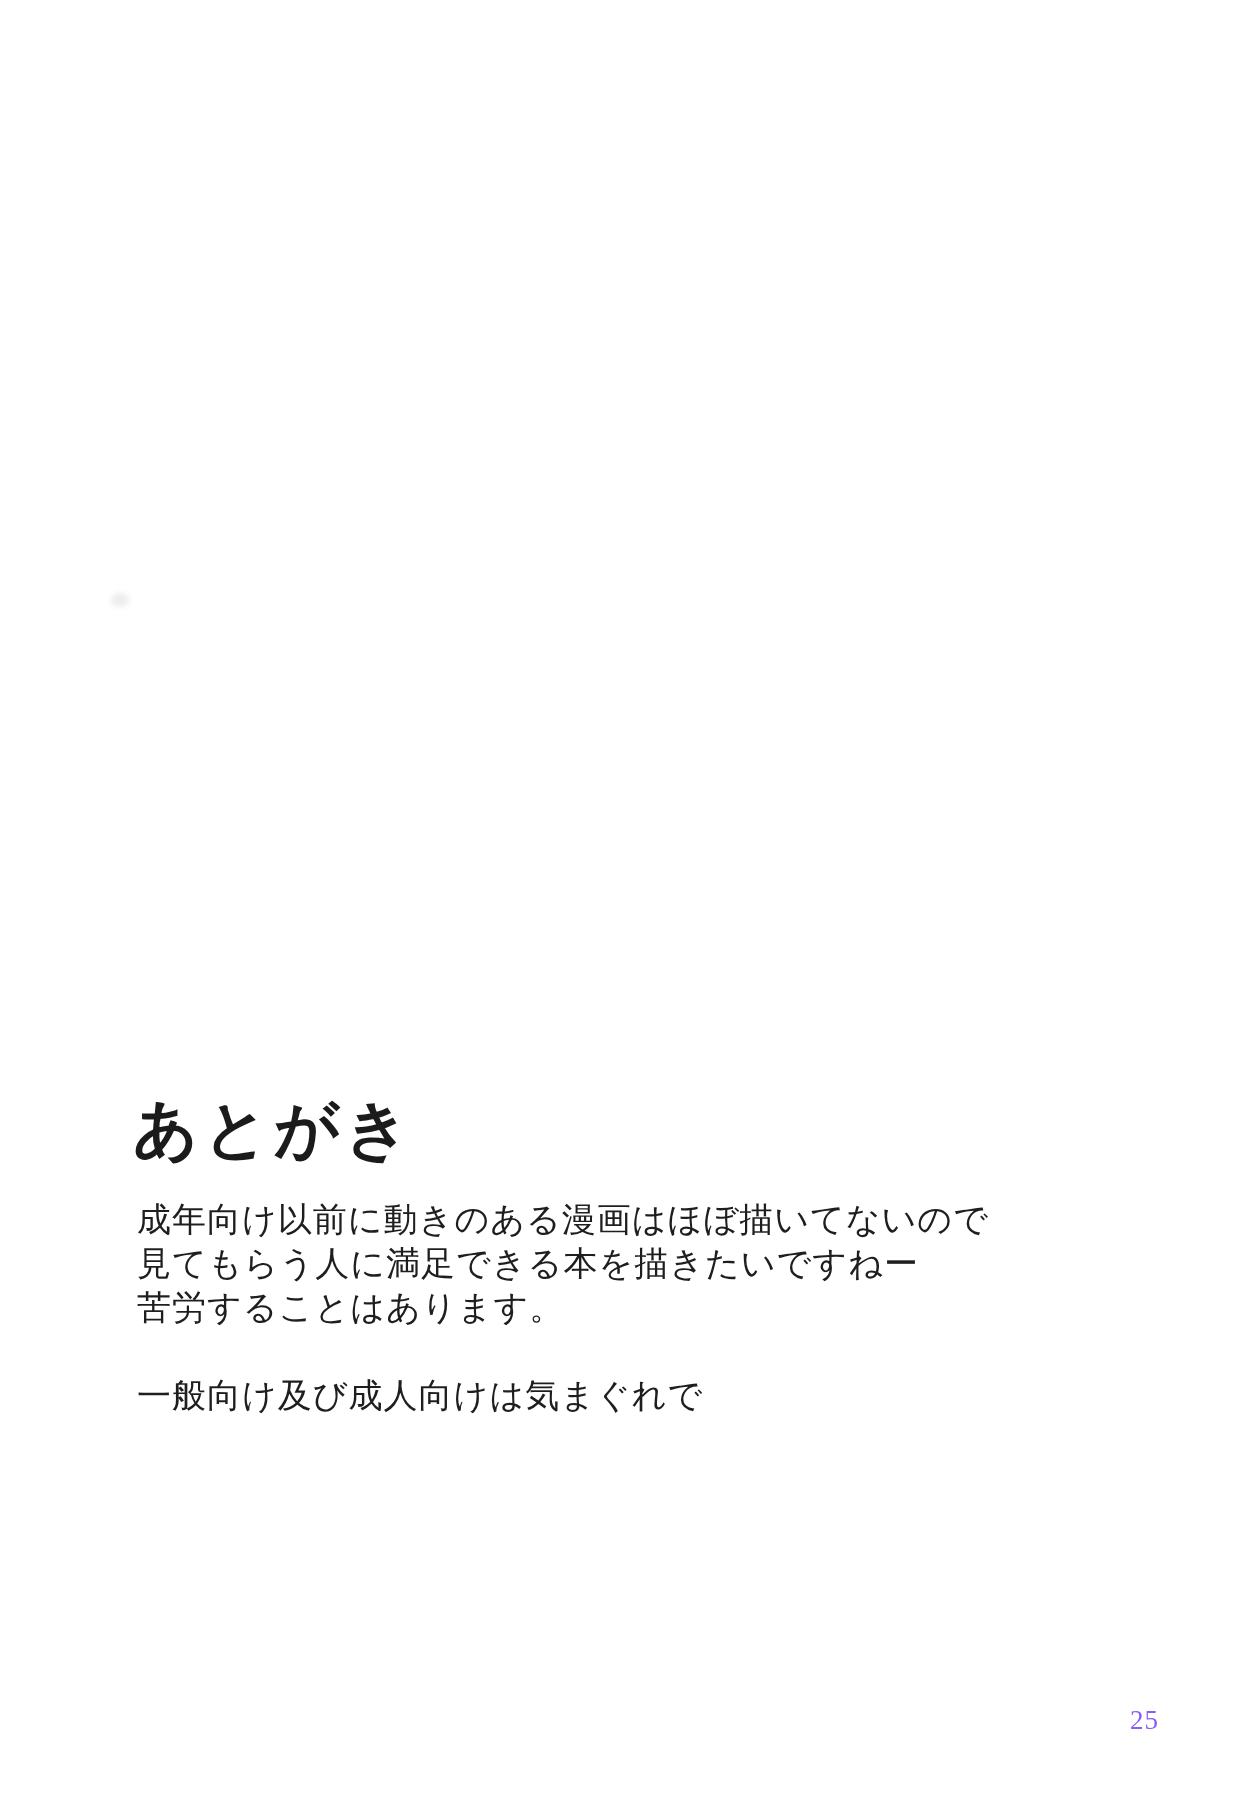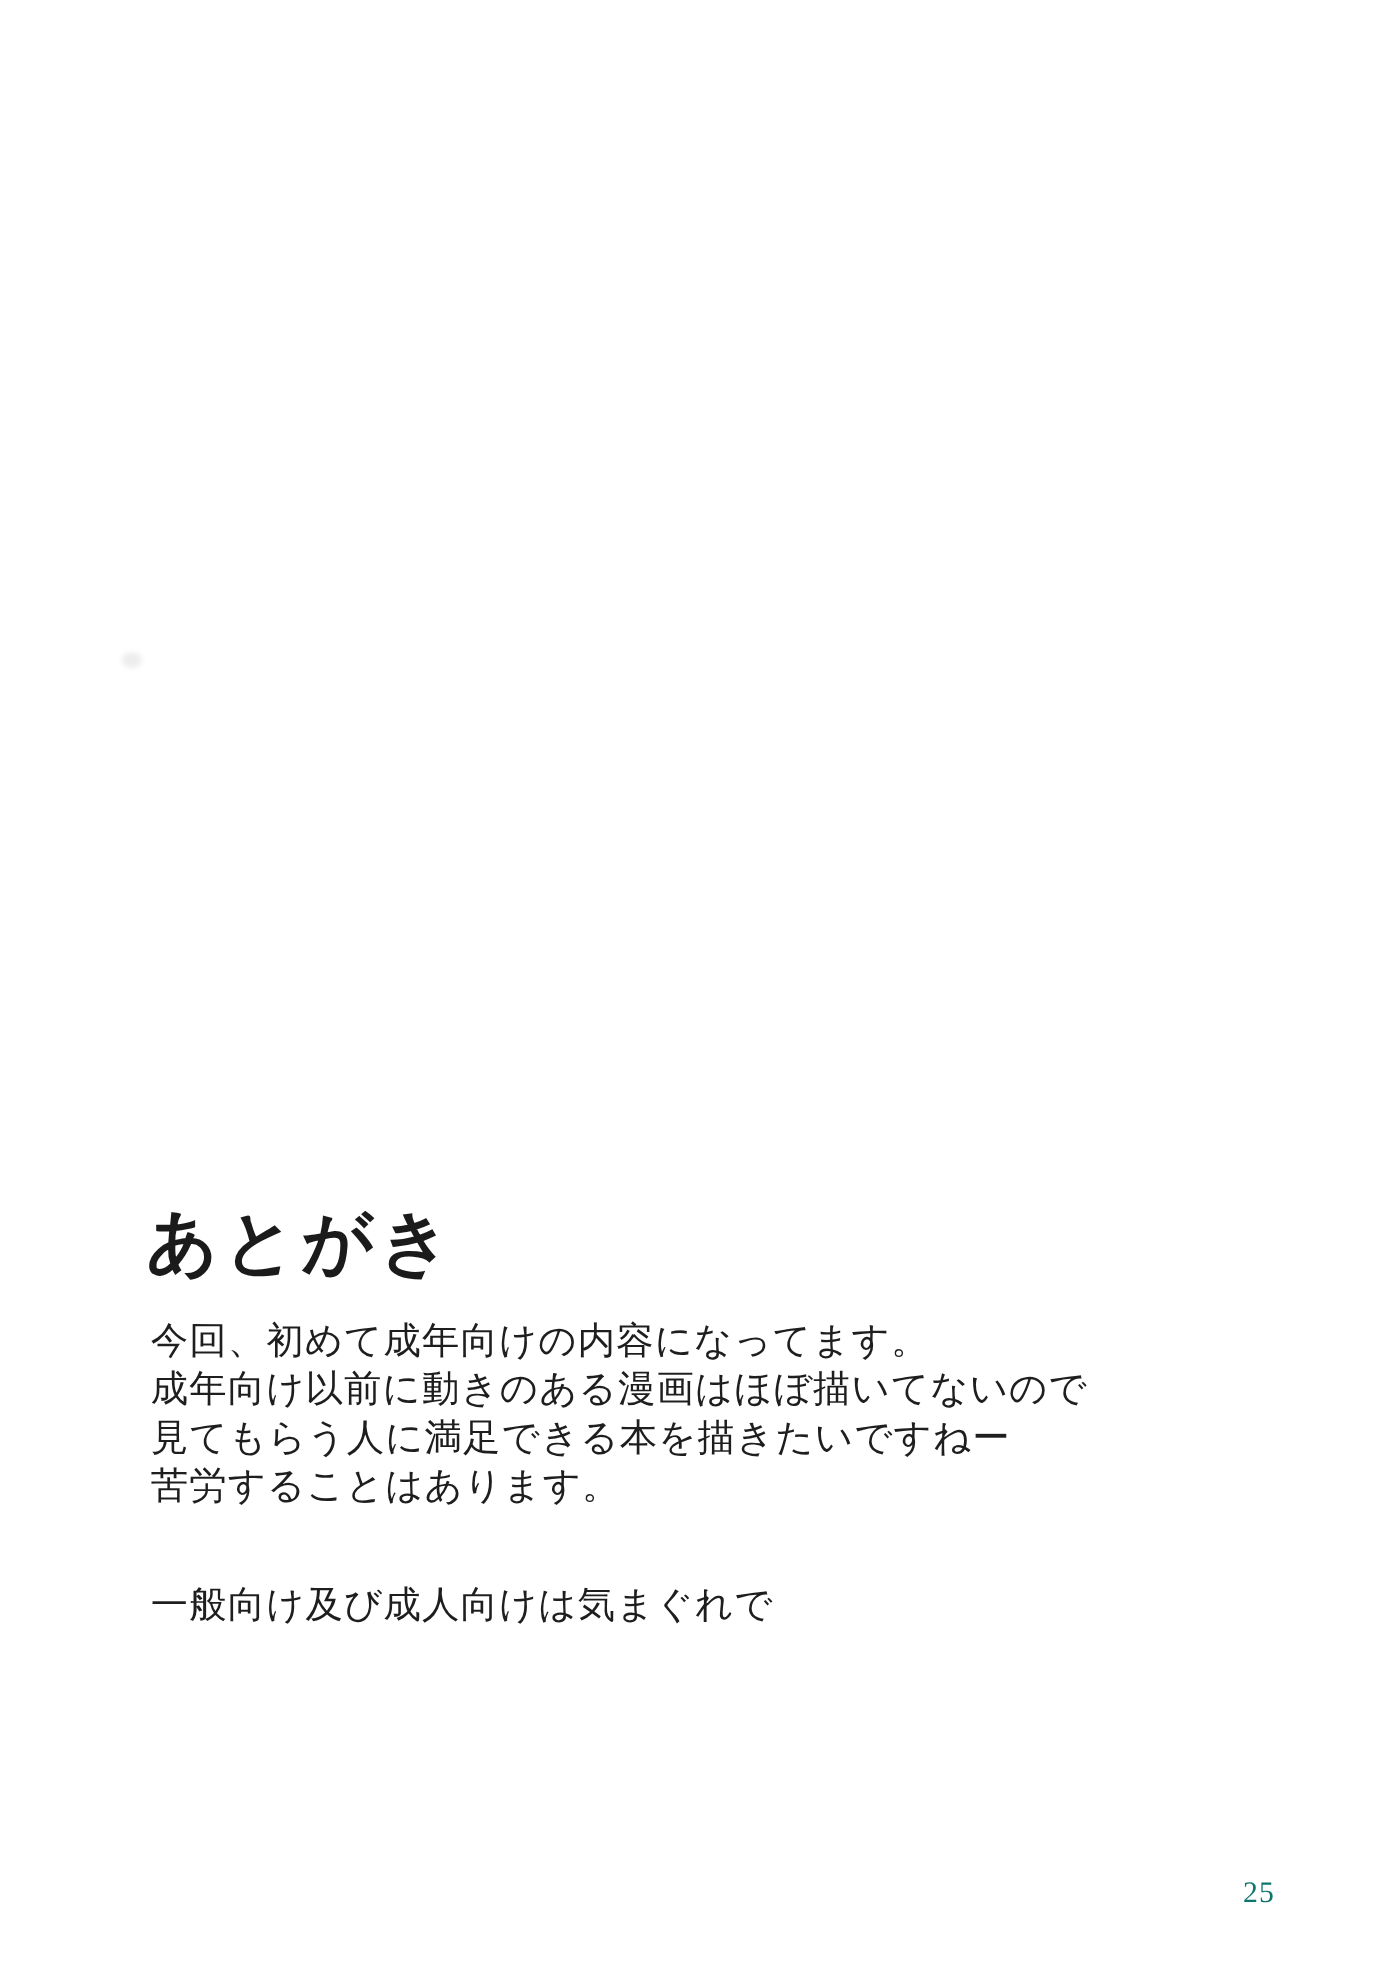--- a/index.html
+++ b/index.html
@@ -46,43 +46,42 @@
     font-size: 34px;
     line-height: 44px;
     letter-spacing: 1px;
     color: #1e1e1e;
     white-space: nowrap;
   }
   .afterword-body .line {
     height: 44px;
   }
   .para-2 {
-    margin-top: 64px;
+    margin-top: 44px;
   }
   .page-number {
     position: absolute;
     left: 1130px;
     top: 1705px;
     font-size: 27px;
     letter-spacing: 1px;
-    color: #0f766e;
+    color: #8b5cf6;
   }
 </style>
 </head>
 <body>
 
 <div class="page">
 
   <div class="smudge"></div>
 
   <div class="afterword-title">あとがき</div>
 
   <div class="afterword-body">
     <div class="para-1">
-      <div class="line">今回、初めて成年向けの内容になってます。</div>
       <div class="line">成年向け以前に動きのある漫画はほぼ描いてないので</div>
       <div class="line">見てもらう人に満足できる本を描きたいですねー</div>
       <div class="line">苦労することはあります。</div>
     </div>
     <div class="para-2">
       <div class="line">一般向け及び成人向けは気まぐれで</div>
     </div>
   </div>
 
   <div class="page-number">25</div>

